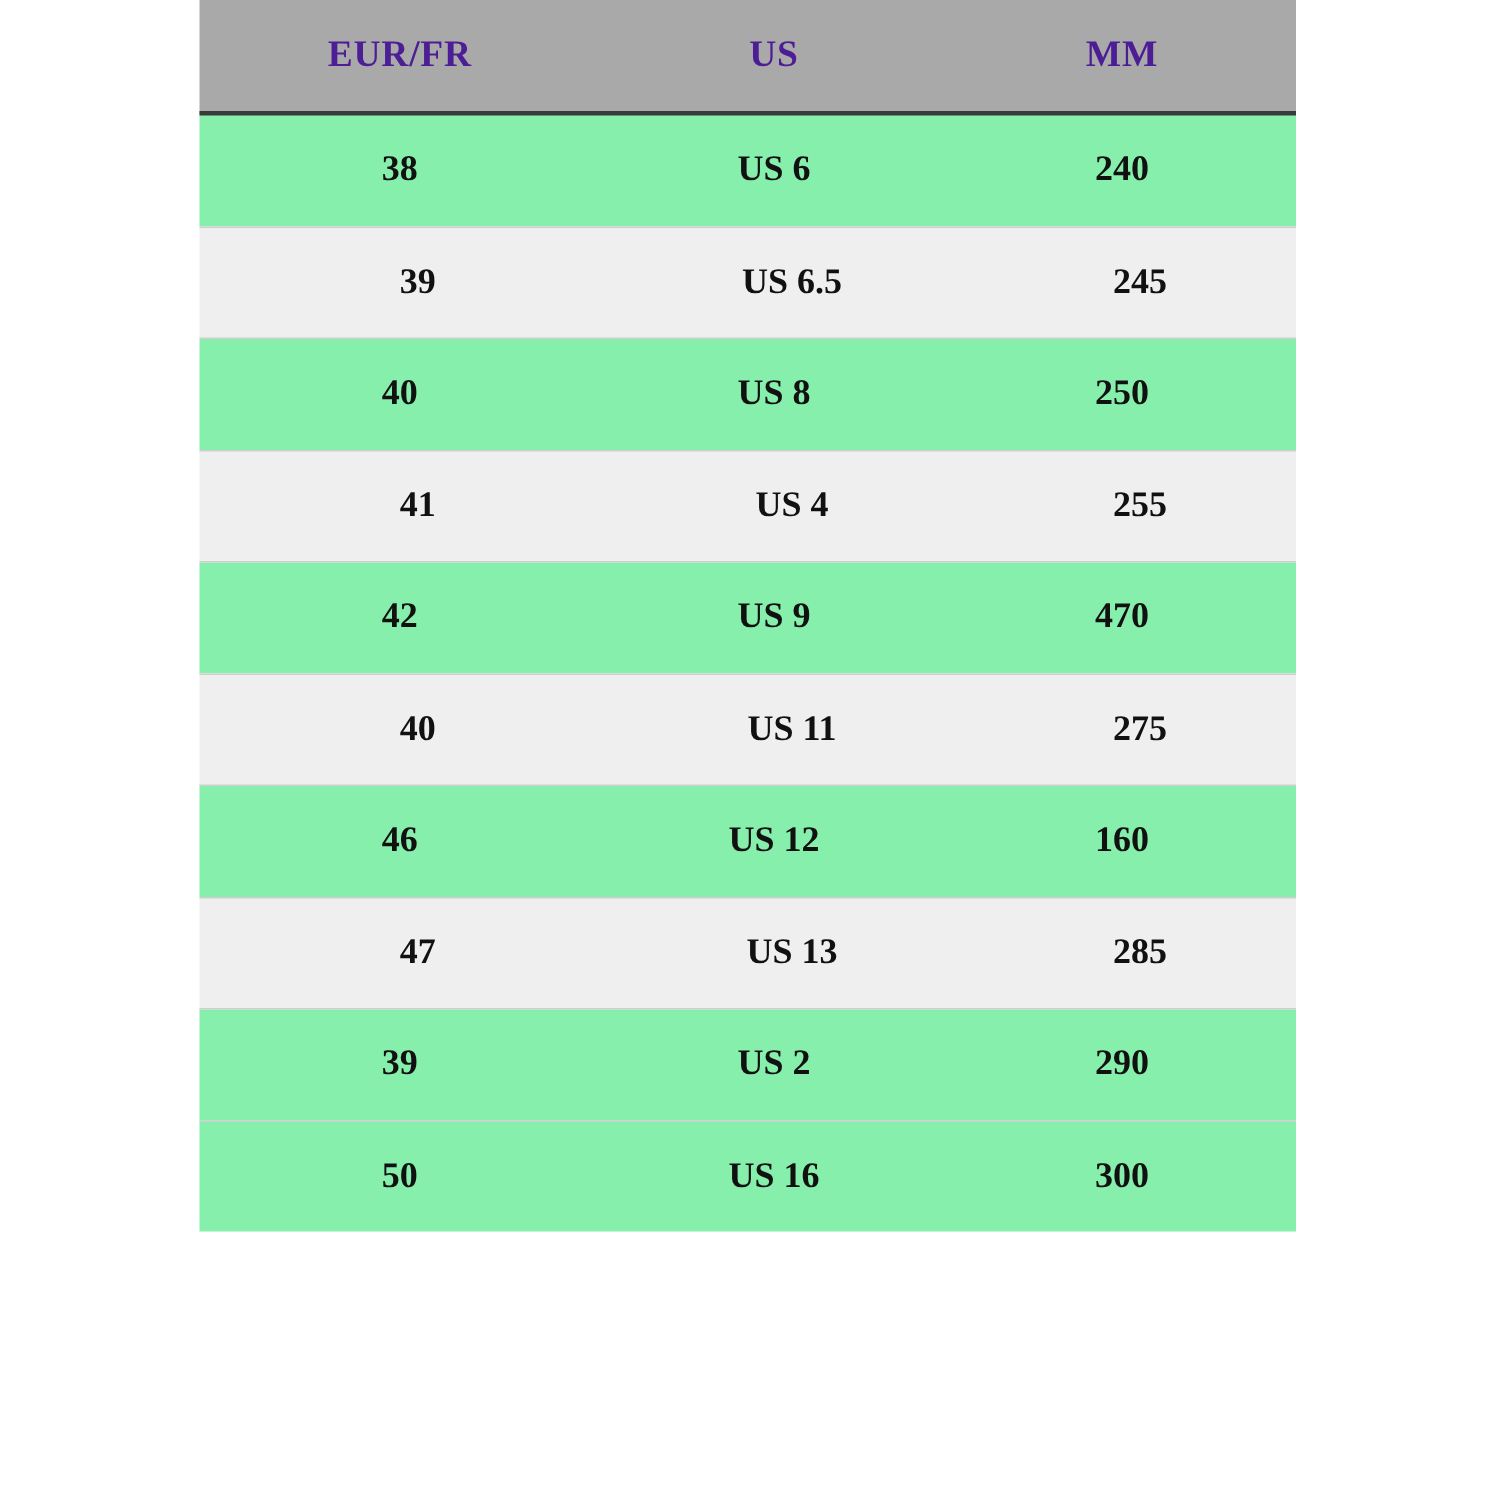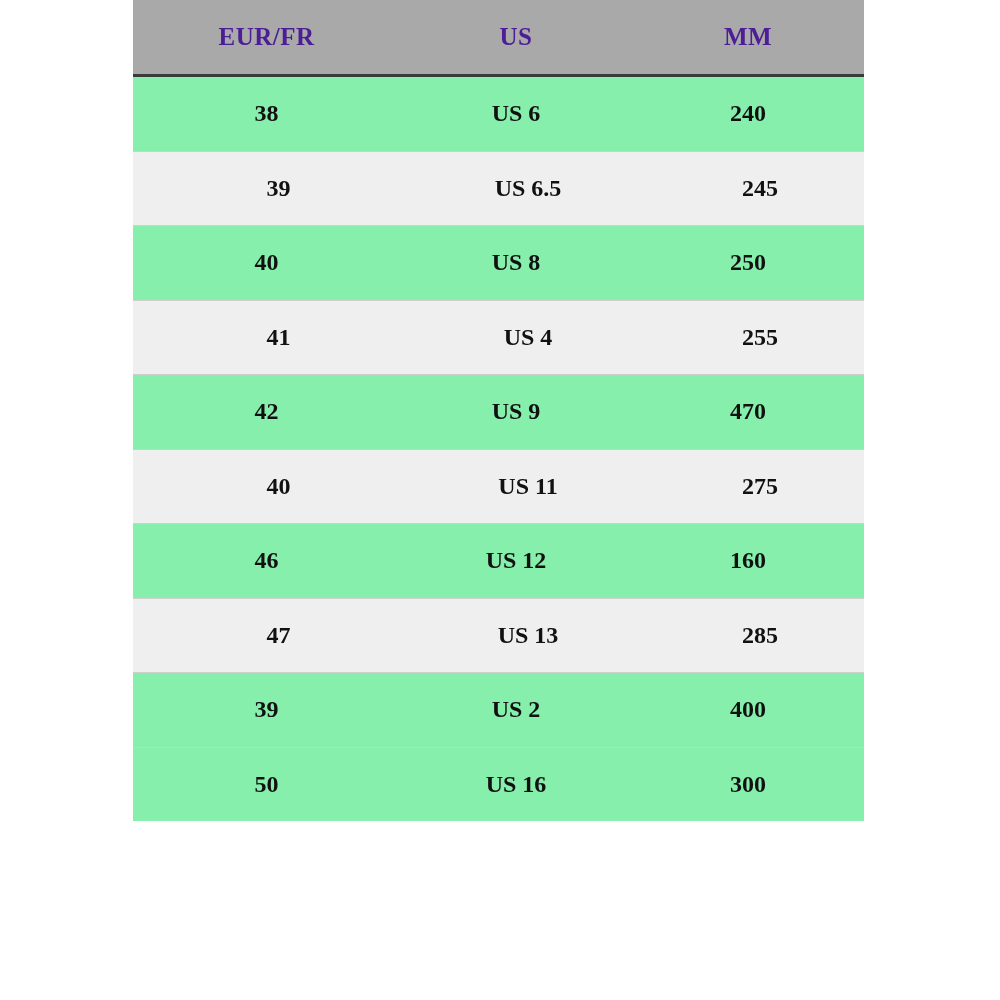--- a/index.html
+++ b/index.html
@@ -127,21 +127,21 @@
           <td>160</td>
         </tr>
         <tr class="odd-row">
           <td>47</td>
           <td>US 13</td>
           <td>285</td>
         </tr>
         <tr class="even-row">
           <td>39</td>
           <td>US 2</td>
-          <td>400</td>
+          <td>290</td>
         </tr>
         <tr class="even-row">
           <td>50</td>
           <td>US 16</td>
           <td>300</td>
         </tr>
       </tbody>
     </table>
   </div>
 </div>

